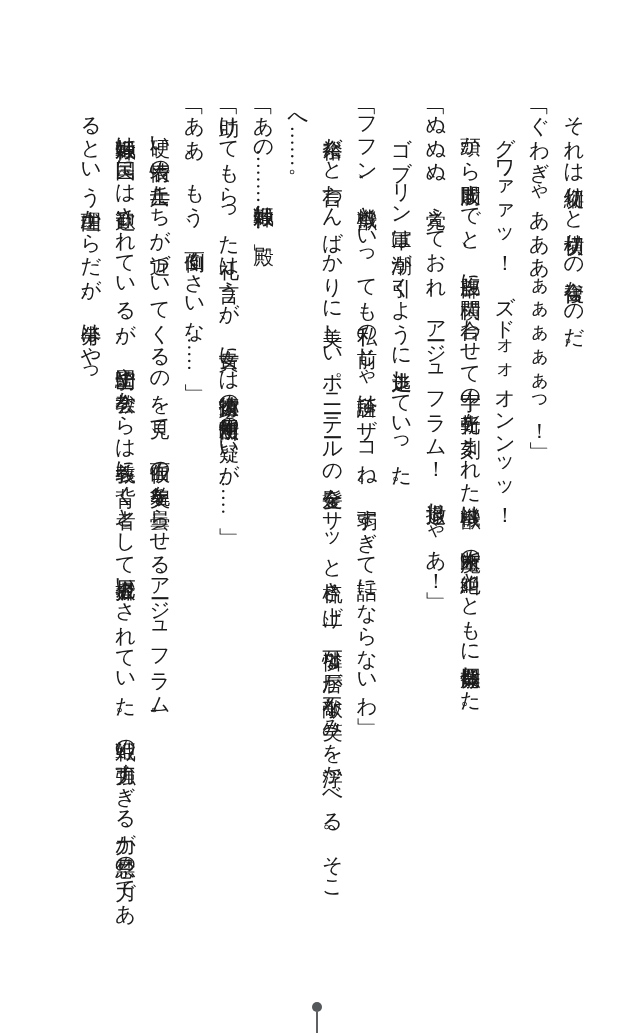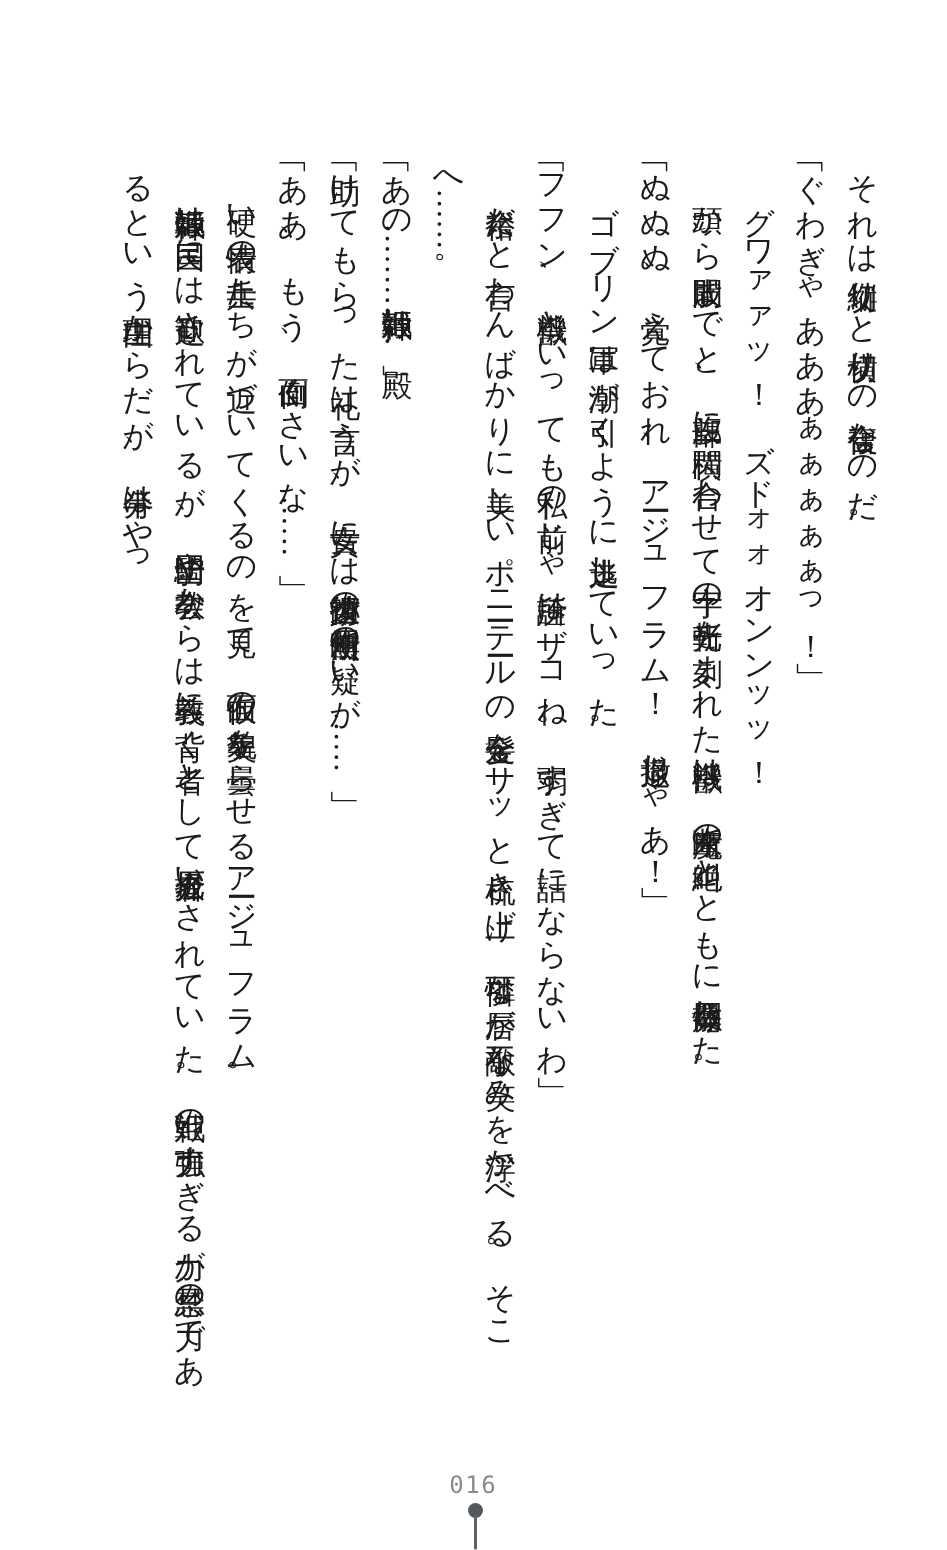--- a/index.html
+++ b/index.html
@@ -84,17 +84,16 @@
     <p class="indent">ゴブリン軍は潮が引くように逃走していった。</p>
     <p>「フフン、機獣といっても私の前じゃ所詮はザコね。弱すぎて話にならないわ」</p>
     <p class="indent">余裕だと言わんばかりに美しいポニーテールの金髪をサッと梳き上げ、可憐な唇が不敵な笑みを浮かべる。そこへ……。</p>
     <p>「あの……神殻戦姫……殿」</p>
     <p>「助けてもらった礼は言うが、貴女には遺跡技術の無断使用の疑いが……」</p>
     <p>「ああ、もう、面倒くさいな……」</p>
     <p class="indent">硬い表情の兵士たちが近づいてくるのを見て、仮面の美貌を曇らせるアージュフラム。</p>
     <p class="indent">神殻戦姫は国民には歓迎されているが、騎士団や教会からは教義に背く者として厄介者扱いされていた。戦姫の強力すぎる力が禁忌の力であるという理由からだが、半分はやっ</p>
   </div>
 
-  <div class="page-number">016</div>
   <div class="footer-dot"></div>
   <div class="footer-line"></div>
 
 </div>
 
 </body></html>

